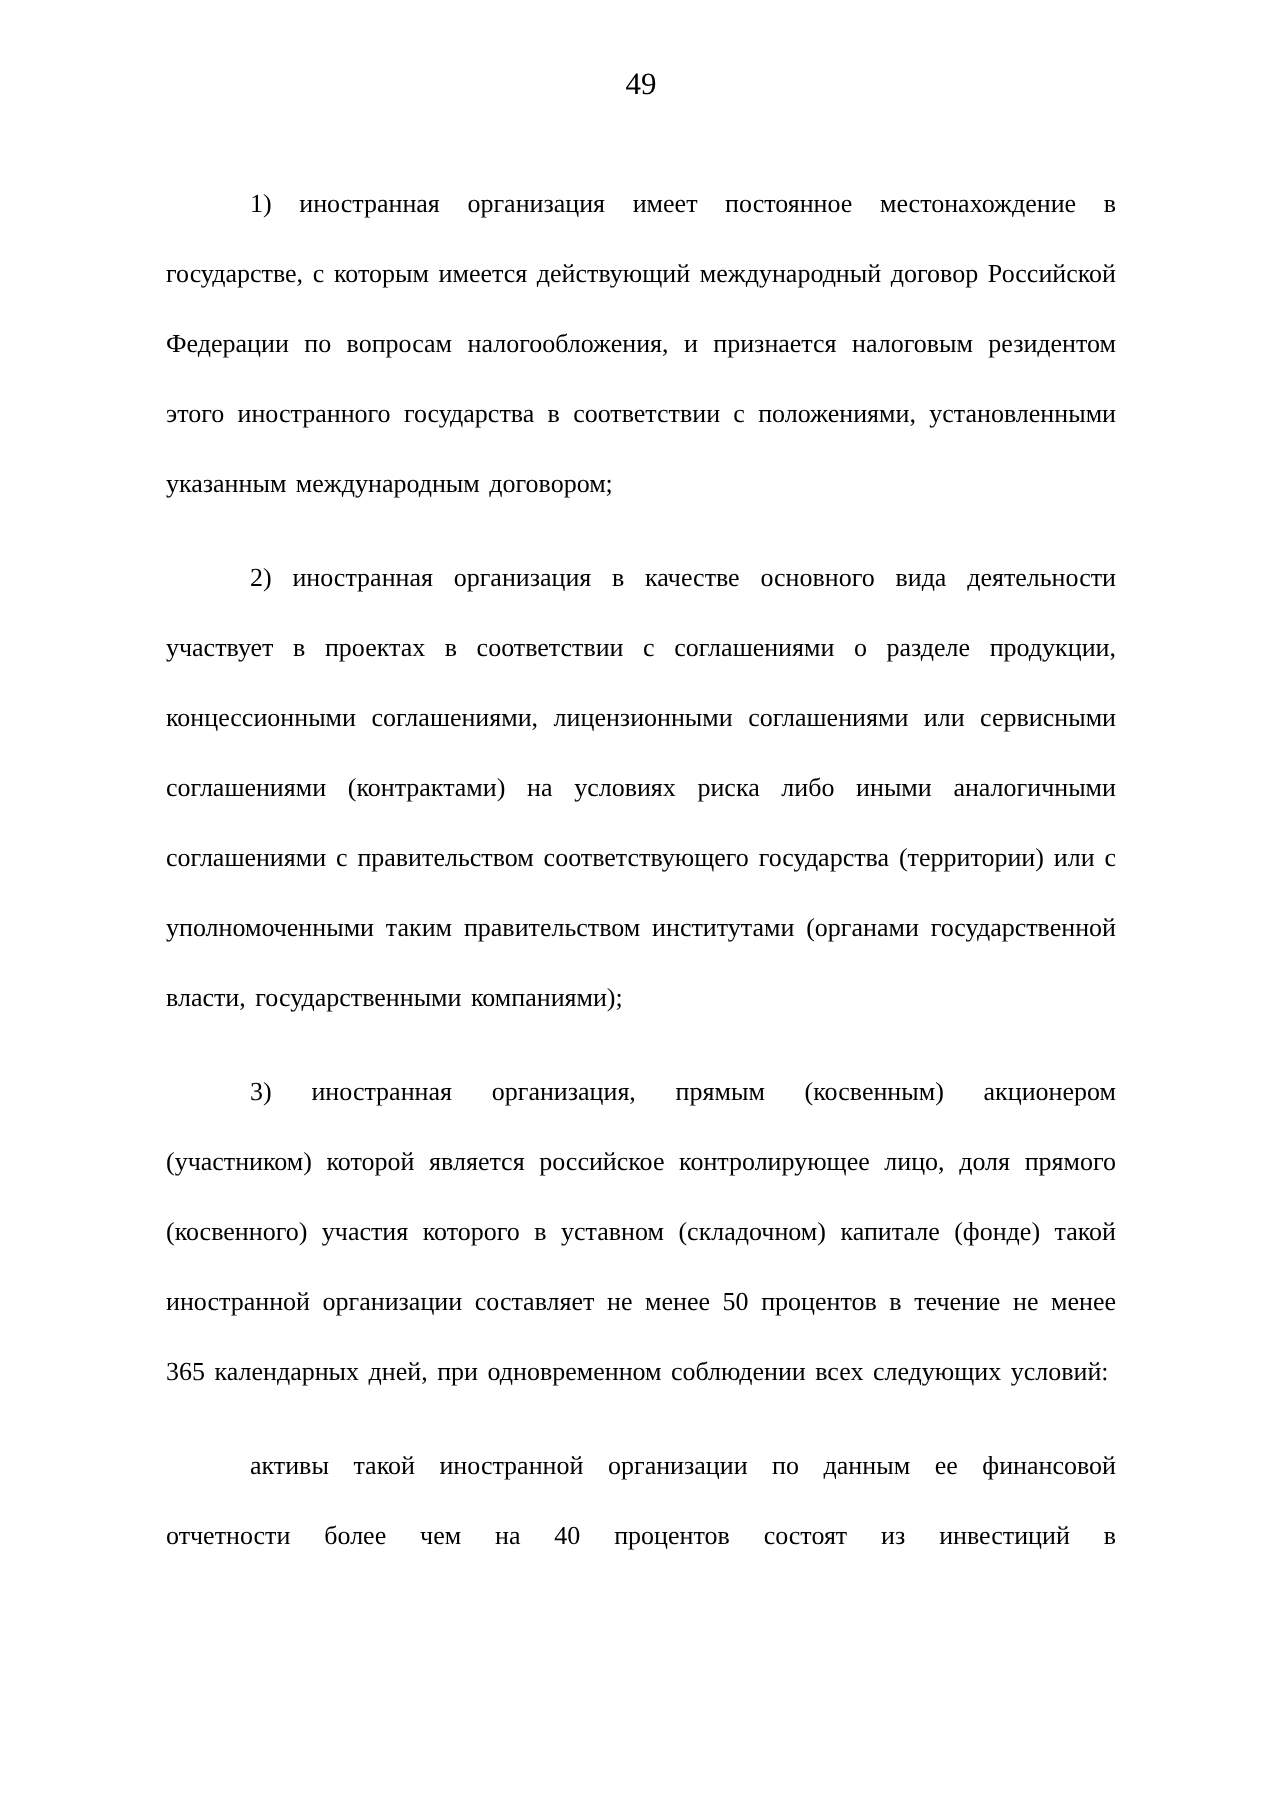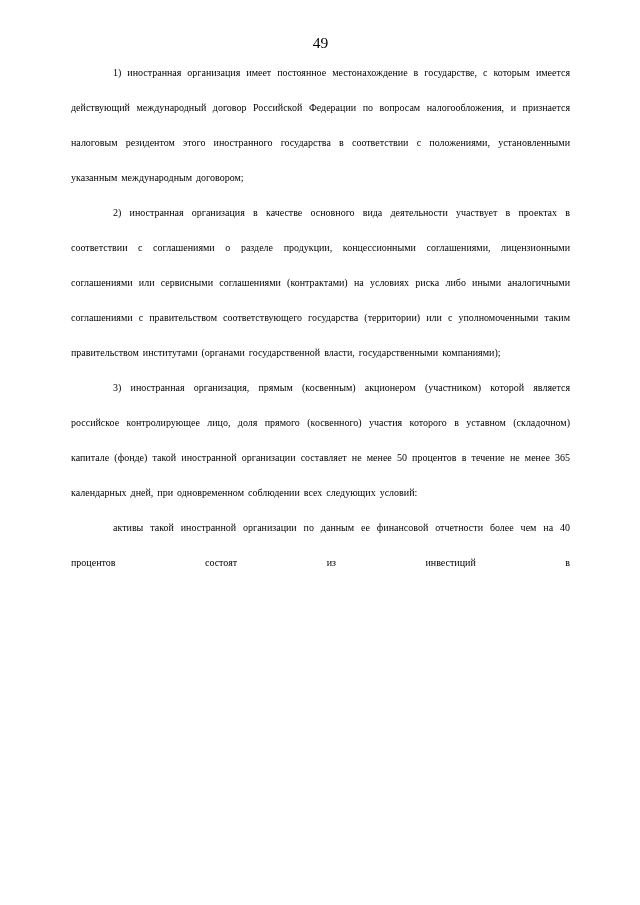--- a/index.html
+++ b/index.html
@@ -15,25 +15,25 @@
     box-sizing: border-box;
     padding: 34px 70px 0 71px;
     font-family: "Liberation Serif", serif;
     color: #000000;
     overflow: hidden;
   }
   .page-number {
     text-align: center;
     font-size: 15.5px;
     line-height: 18px;
-    margin-bottom: 3px;
+    margin-bottom: 32px;
   }
   .body-text p {
-    margin: 0;
-    font-size: 10px;
+    margin: 12px;
+    font-size: 13px;
     line-height: 35px;
     text-align: justify;
     text-indent: 42px;
     word-spacing: 1.5px;
   }
   .body-text p.continued {
     
     text-align-last: justify;
   }
 </style>

